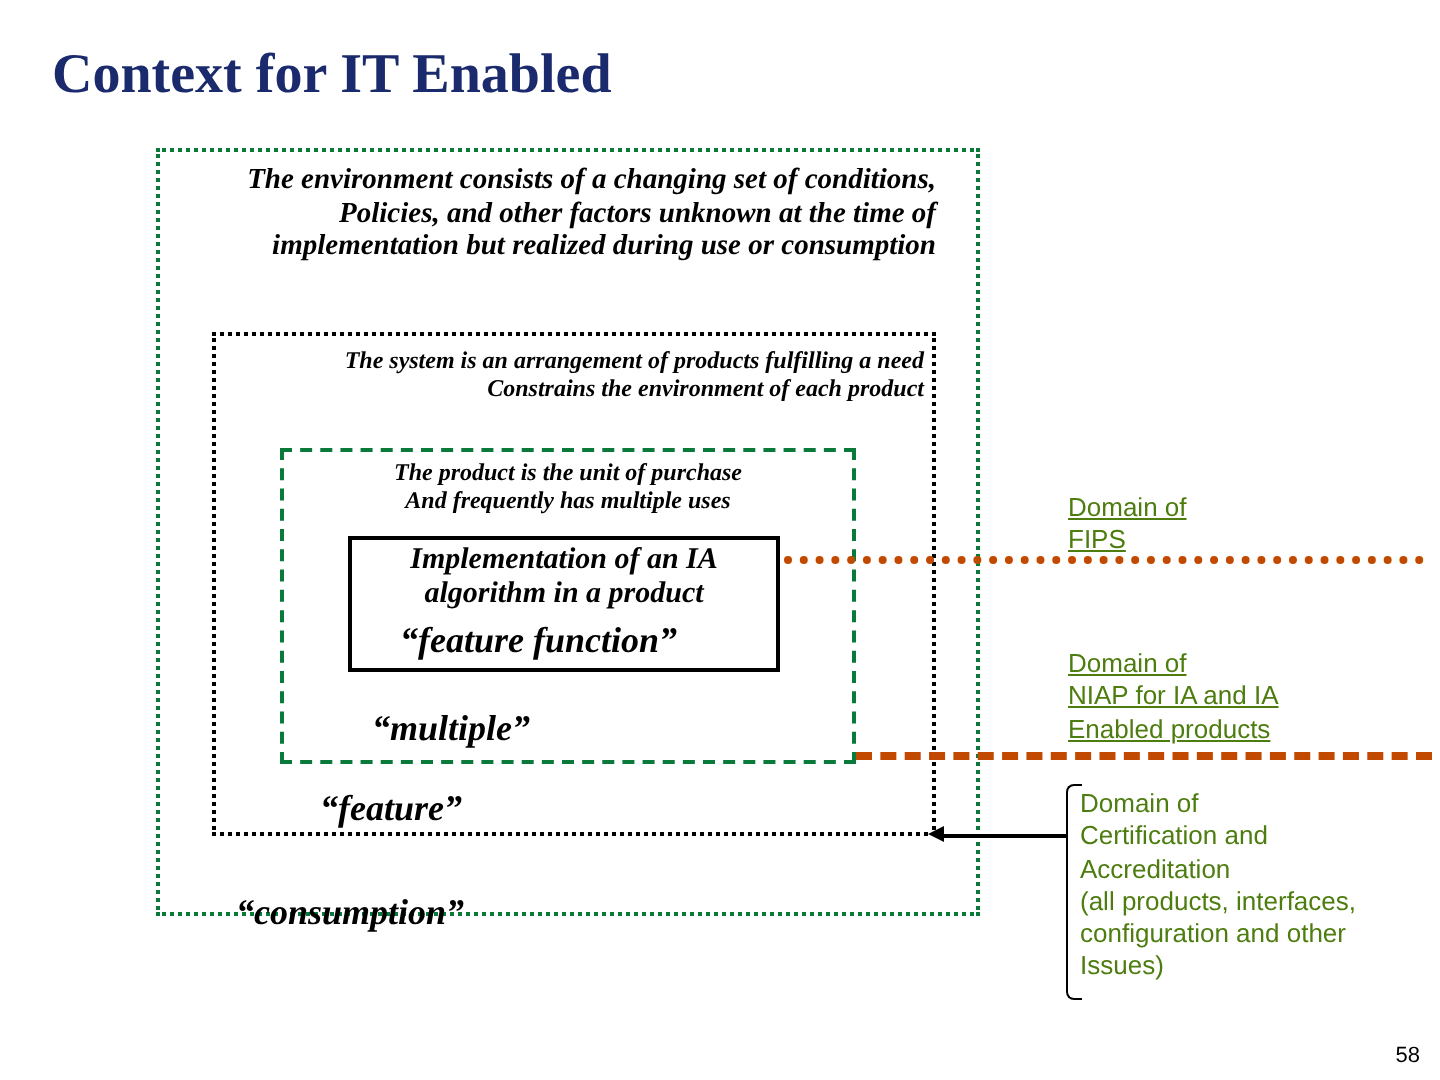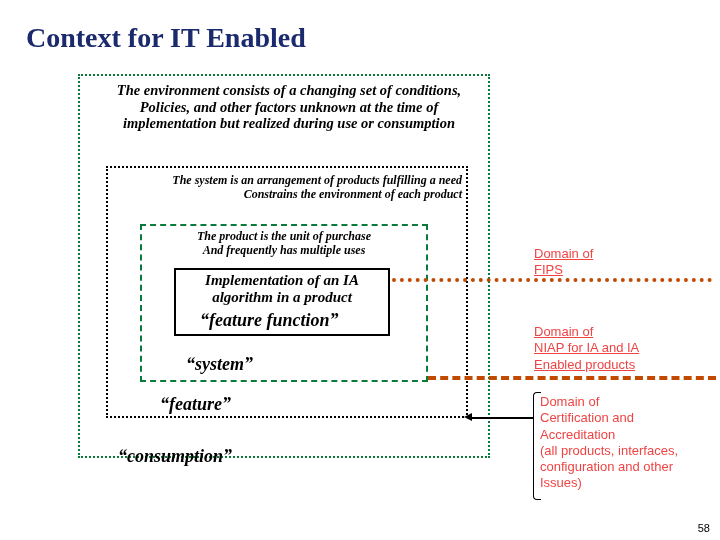--- a/index.html
+++ b/index.html
@@ -55,21 +55,21 @@
   }
 
   .caption {
     position: absolute;
     font-style: italic;
     font-weight: bold;
     color: #000;
     text-align: center;
     line-height: 1.15;
   }
-  .cap-env { left: 89px; top: 82px; width: 400px; font-size: 14.5px; }
+  .cap-env { left: 68px; top: 82px; width: 400px; font-size: 14.5px; text-align: right; }
   .cap-sys { left: 112px; top: 174px; width: 350px; font-size: 12px; text-align: right; }
   .cap-prod{ left: 146px; top: 230px; width: 276px; font-size: 12px; }
   .cap-feat{ left: 178px; top: 272px; width: 208px; font-size: 15px; }
 
   .label {
     position: absolute;
     font-weight: bold;
     font-size: 18px;
     color: #000;
     font-style: italic;
@@ -77,21 +77,21 @@
   .lbl-feat { left: 200px; top: 310px; }
   .lbl-prod { left: 186px; top: 354px; }
   .lbl-sys  { left: 160px; top: 394px; }
   .lbl-env  { left: 118px; top: 446px; }
 
   
   .dom {
     position: absolute;
     font-family: Arial, sans-serif;
     font-size: 13px;
-    color: #ef4444;
+    color: #4d7c0f;
     line-height: 1.25;
   }
   .dom u { text-decoration: underline; }
   .dom-fips { left: 534px; top: 246px; }
   .dom-niap { left: 534px; top: 324px; }
   .dom-cert { left: 540px; top: 394px; width: 170px; }
 
   
   .conn {
     position: absolute;
@@ -138,21 +138,21 @@
 <div class="box-sys"></div>
 <div class="box-prod"></div>
 <div class="box-feat"></div>
 
 <div class="caption cap-env">The environment consists of a changing set of conditions,<br>Policies, and other factors unknown at the time of<br>implementation but realized during use or consumption</div>
 <div class="caption cap-sys">The system is an arrangement of products fulfilling a need<br>Constrains the environment of each product</div>
 <div class="caption cap-prod">The product is the unit of purchase<br>And frequently has multiple uses</div>
 <div class="caption cap-feat">Implementation of an IA<br>algorithm in a product</div>
 
 <div class="label lbl-feat">“feature function”</div>
-<div class="label lbl-prod">“system”</div>
+<div class="label lbl-prod">“multiple”</div>
 <div class="label lbl-sys">“feature”</div>
 <div class="label lbl-env">“consumption”</div>
 
 <div class="conn conn-fips"></div>
 <div class="conn conn-niap"></div>
 <div class="conn conn-cert"></div>
 <div class="arrow-cert"></div>
 <div class="cert-bracket"></div>
 
 <div class="dom dom-fips"><u>Domain of<br>FIPS</u></div>

